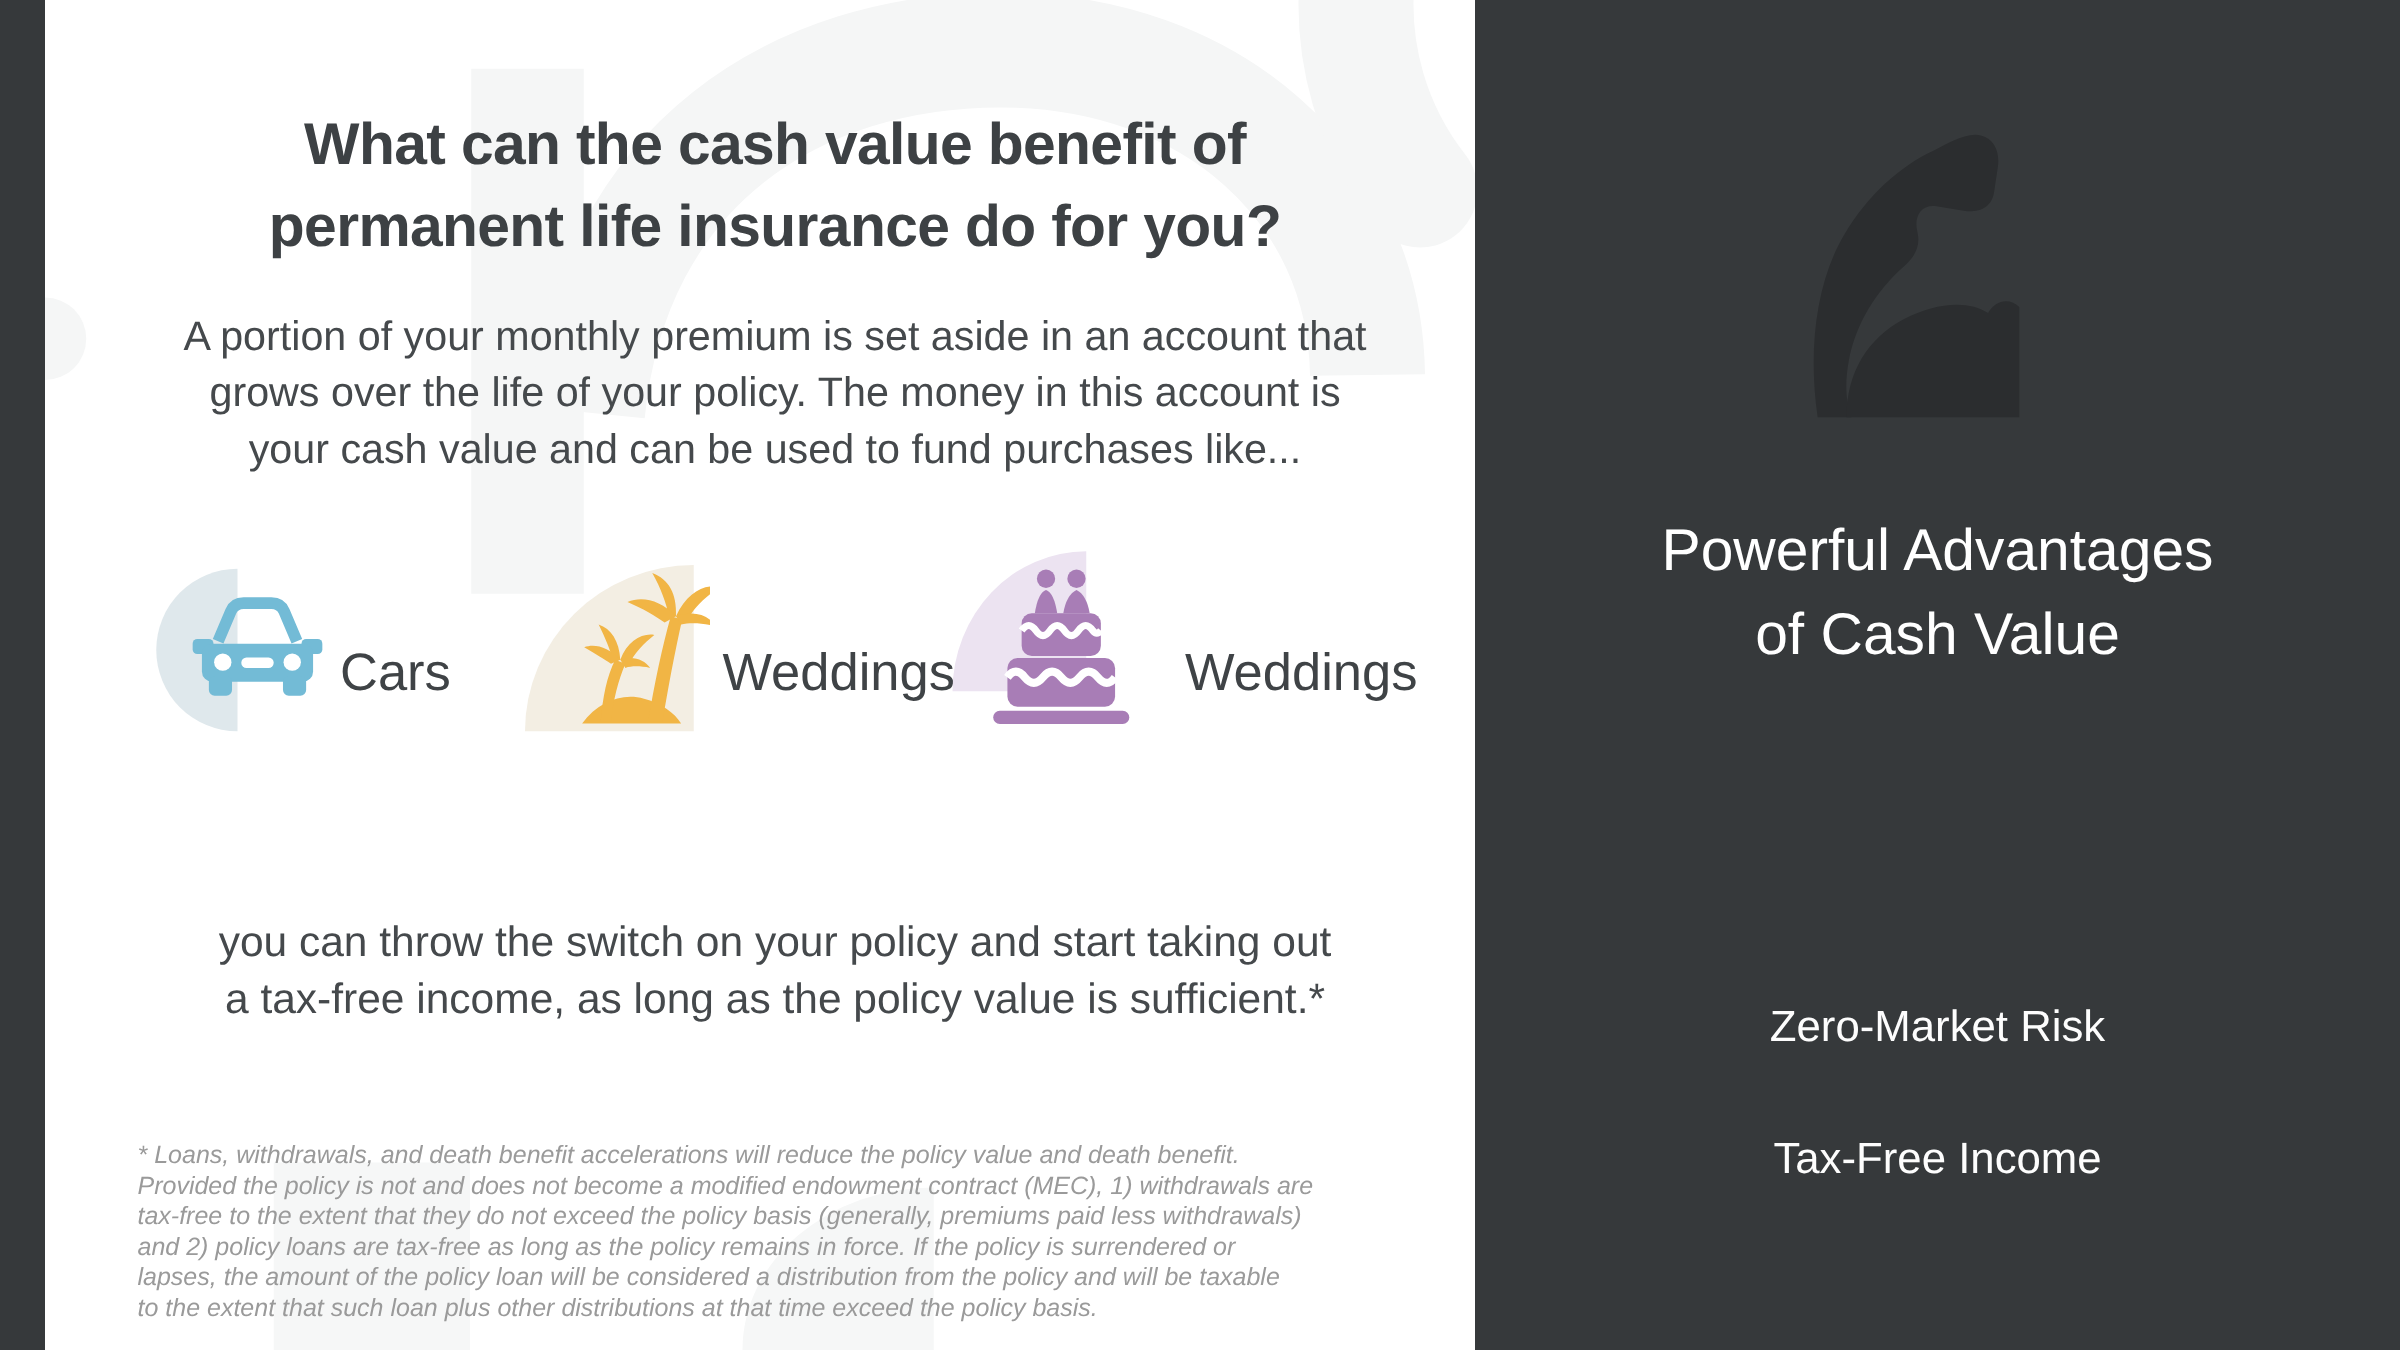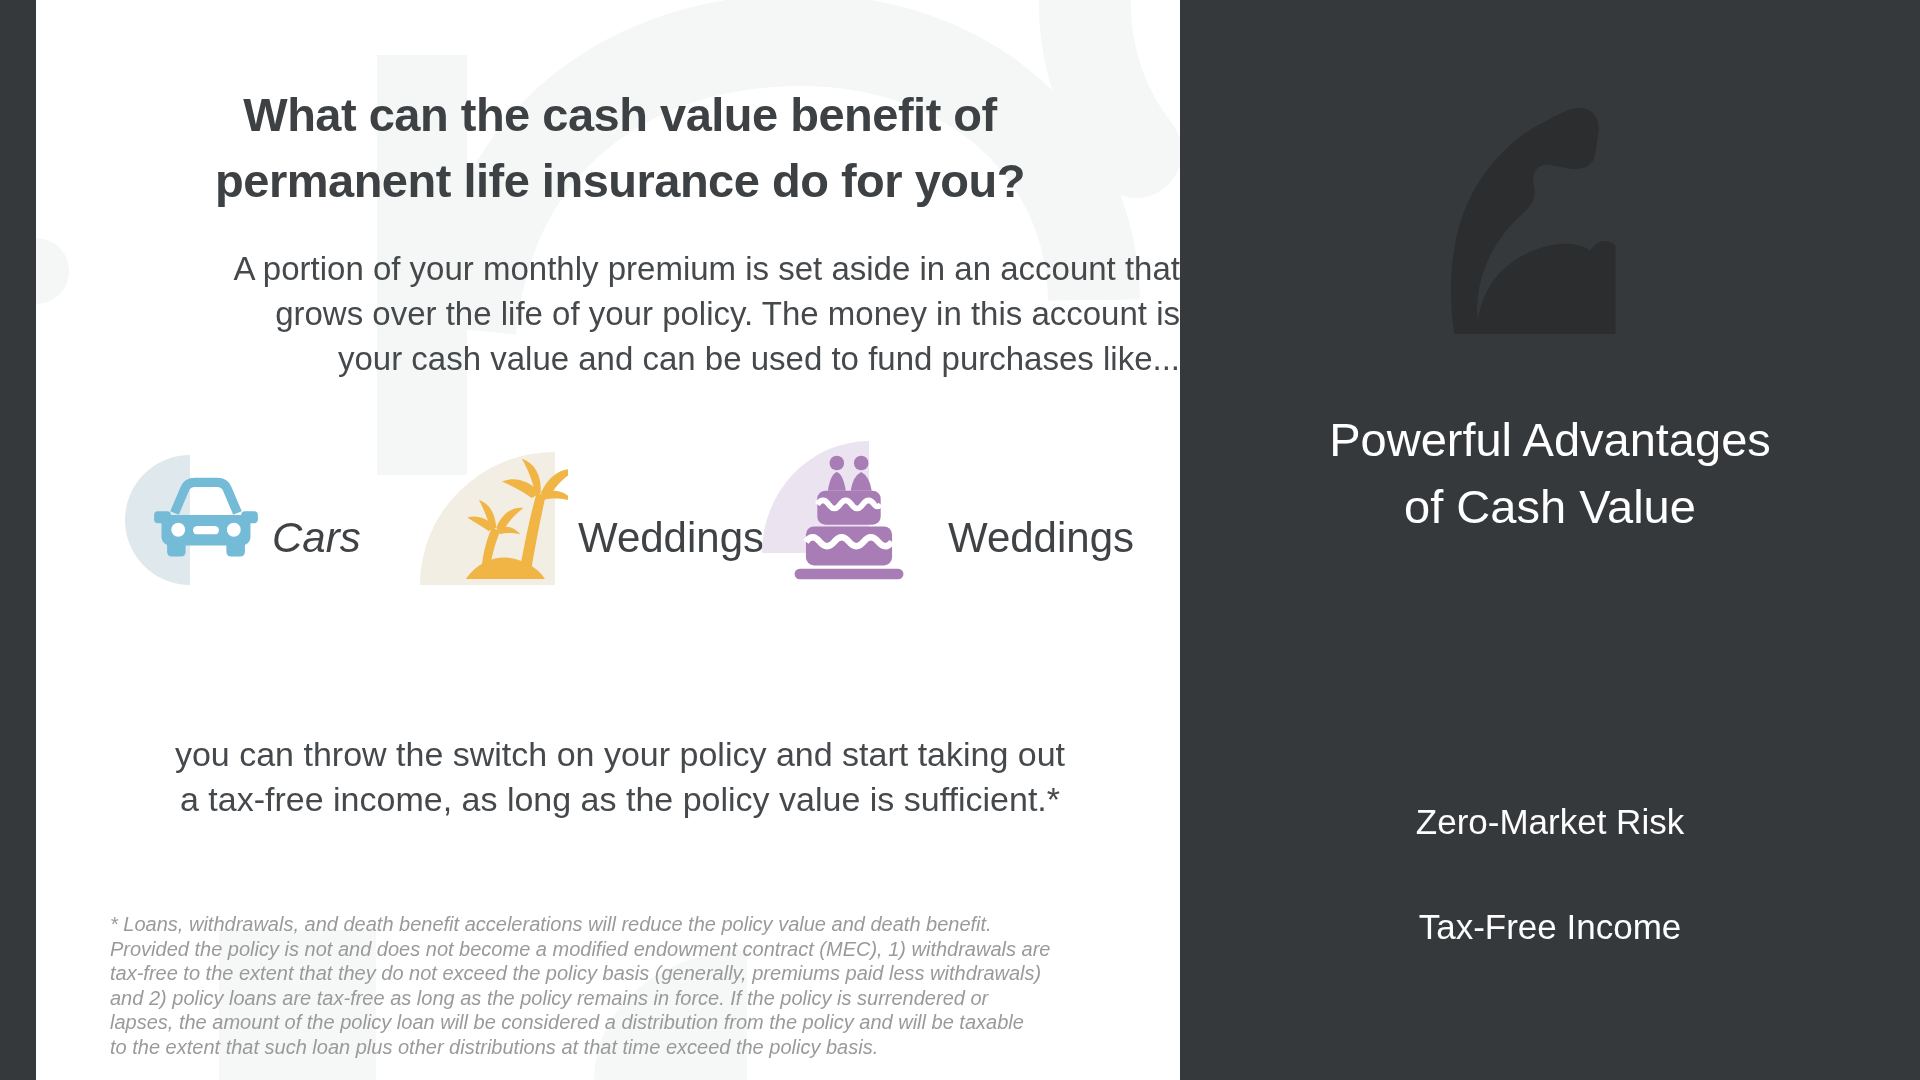--- a/index.html
+++ b/index.html
@@ -9,34 +9,34 @@
   
   .edge-strip{left:0;top:0;width:36px;height:1080px;background:#36393b;}
   .side-panel{left:1180px;top:0;width:740px;height:1080px;background:#36393b;}
   .wm-bar-top{left:377px;top:55px;width:90px;height:420px;background:#f5f6f6;}
   .wm-bar-bottom{left:219px;top:930px;width:157px;height:150px;background:#f6f7f7;}
   .wm-quarter-bottom{left:594px;top:950px;width:153px;height:130px;background:#f6f7f7;border-radius:100% 0 0 0;}
   .wm-bump-left{left:36px;top:238px;width:33px;height:66px;background:#f5f6f6;border-radius:0 33px 33px 0;}
   
   .title{left:60px;top:82px;width:1120px;text-align:center;color:#3d4144;
          font-size:47px;line-height:66px;font-weight:700;white-space:pre-line;letter-spacing:-0.5px;}
-  .intro{left:60px;top:246px;width:1120px;text-align:right;color:#45494c;
+  .intro{left:60px;top:246px;width:1120px;text-align:center;color:#45494c;
          font-size:33px;line-height:45px;font-weight:400;white-space:pre-line;}
   .retire-title{left:60px;top:655px;width:1120px;text-align:center;color:#3d4144;
          font-size:46px;line-height:56px;font-weight:700;}
   .retire-body{left:60px;top:732px;width:1120px;text-align:center;color:#45494c;
          font-size:34px;line-height:45px;white-space:pre-line;}
   .disclaimer{left:110px;top:912px;width:1020px;text-align:left;color:#9a9a9a;
          font-size:20px;line-height:24.5px;font-style:italic;white-space:pre-line;}
   
   .disc-car{left:125px;top:455px;width:65px;height:130px;background:#dfe8ec;border-radius:65px 0 0 65px;}
   .disc-palm{left:420px;top:452px;width:135px;height:133px;background:#f3eee3;border-radius:100% 0 0 0;}
   .disc-cake{left:762px;top:441px;width:107px;height:112px;background:#ece3f1;border-radius:100% 0 0 0;}
   .plabel{color:#3f4346;font-size:42px;font-weight:500;top:514px;}
-  .lbl-cars{left:272px;font-style:italic;} .lbl-vac{left:578px;} .lbl-wed{left:948px;}
+  .lbl-cars{left:272px;} .lbl-vac{left:578px;} .lbl-wed{left:948px;}
   
   .adv-title{left:1220px;top:406px;width:660px;text-align:center;color:#ffffff;
          font-size:47px;line-height:67px;font-weight:400;white-space:pre-line;}
   .adv-item{left:1220px;width:660px;text-align:center;color:#fdfdfd;font-size:35px;font-weight:400;}
   .adv-0{top:592px;} .adv-1{top:697px;} .adv-2{top:802px;} .adv-3{top:907px;}
 </style>
 </head>
 <body>
 
 <div id="stage">

